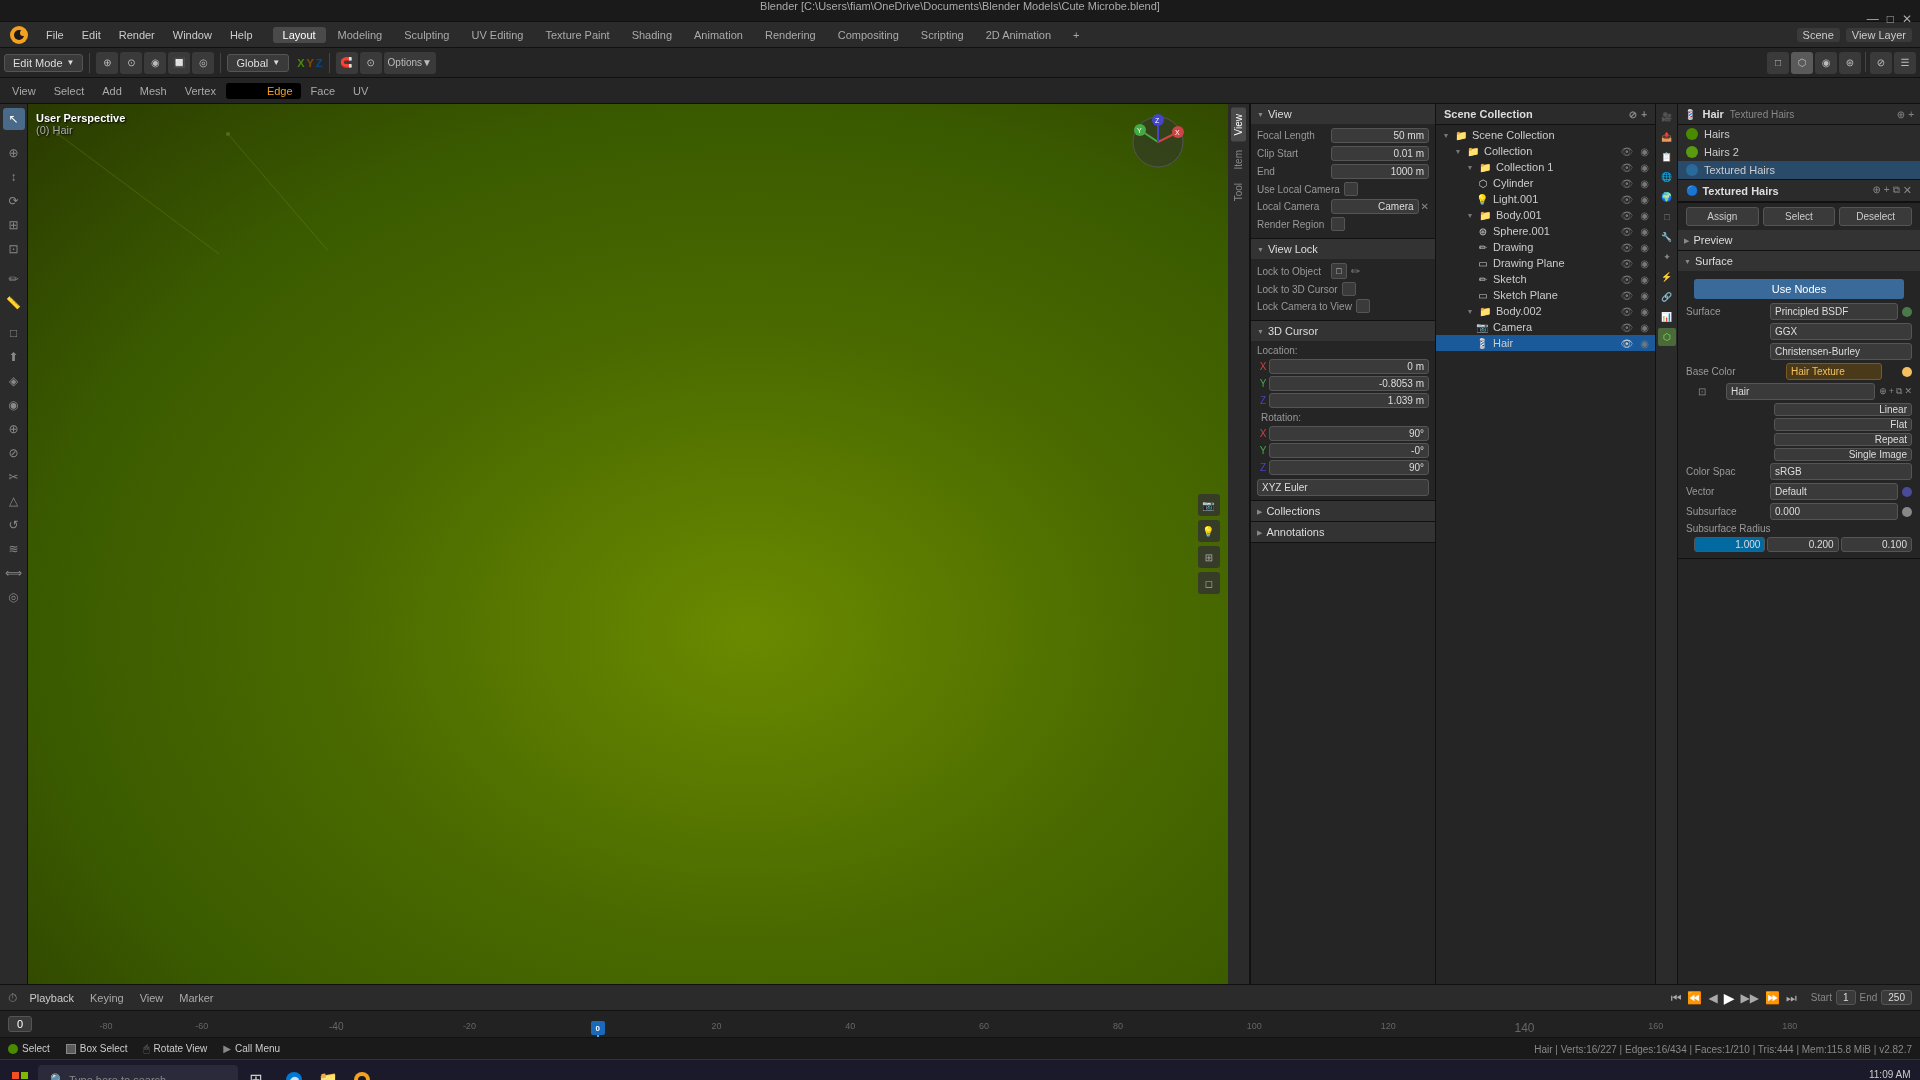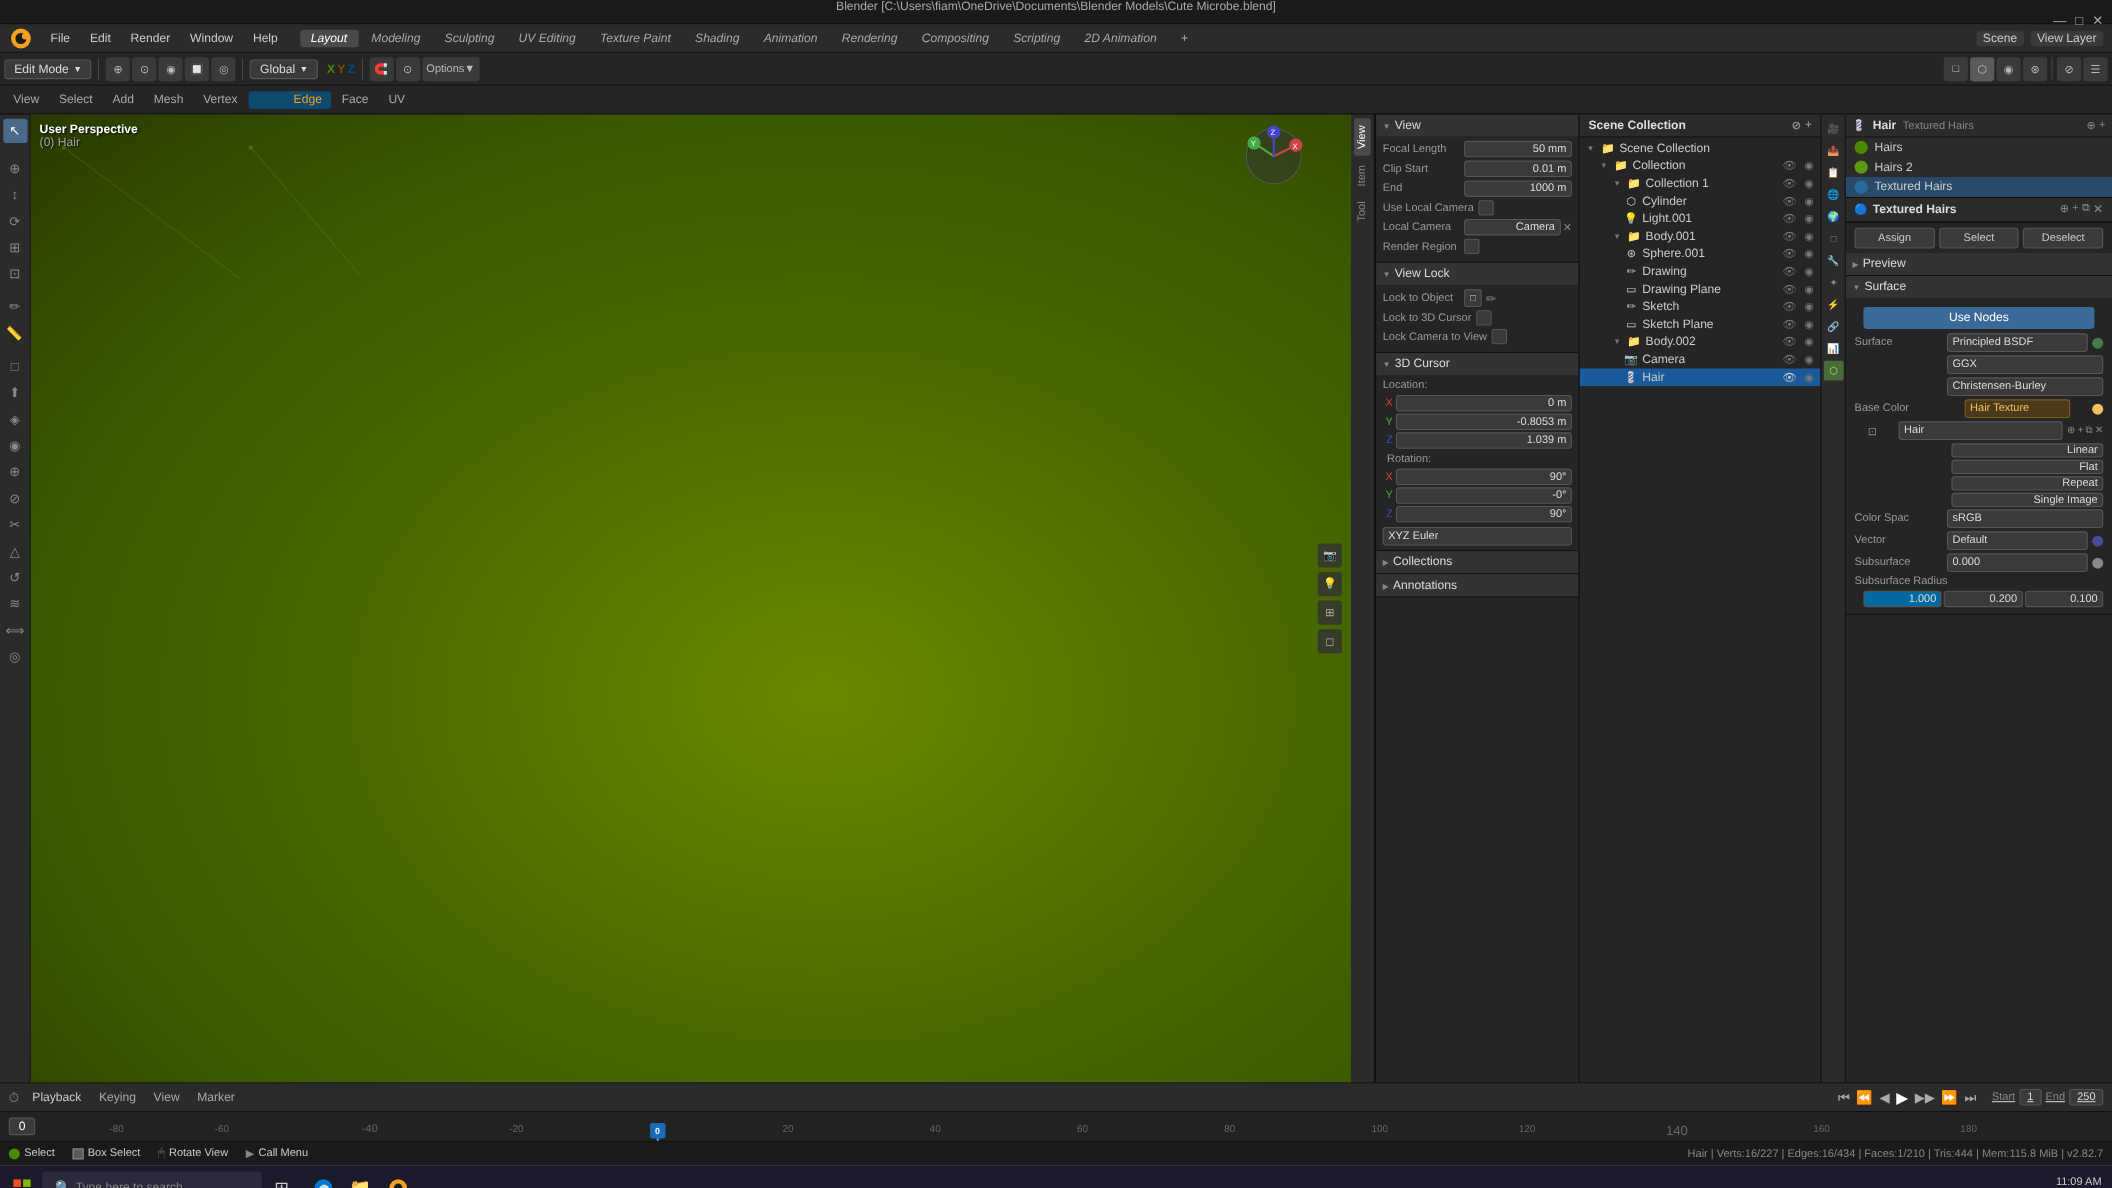--- a/index.html
+++ b/index.html
@@ -37,21 +37,20 @@
       color: #ccc;
       font-size: 11px;
       cursor: pointer;
       border-radius: 3px;
     }
     .workspace-tabs {
       display: flex;
       align-items: flex-end;
       margin-left: 10px;
       gap: 2px;
-      font-style: italic;
     }
     .workspace-tab {
       padding: 2px 10px;
       font-size: 11px;
       color: #aaa;
       cursor: pointer;
       border-radius: 3px;
       background: transparent;
     }
     .workspace-tab.active {
@@ -109,21 +108,21 @@
       align-items: center;
       gap: 2px;
     }
     .view-tab {
       padding: 2px 8px;
       font-size: 11px;
       color: #aaa;
       cursor: pointer;
       border-radius: 3px;
     }
-    .view-tab.highlight { background: #0c4a6e; color: #f4a020; padding-left: 41px; }
+    .view-tab.highlight { background: #000000; color: #f4a020; padding-left: 41px; }
 
     
     .left-toolbar {
       width: 28px;
       background: #2b2b2b;
       display: flex;
       flex-direction: column;
       align-items: center;
       padding: 4px 2px;
       gap: 2px;
@@ -1273,21 +1272,21 @@
     <span style="font-size:11px;cursor:pointer;color:#aaa;padding:2px 4px;">Marker</span>
     <div style="margin-left:auto;display:flex;align-items:center;gap:6px;">
 
       <span style="cursor:pointer;color:#aaa;font-size:12px;">⏮</span>
       <span style="cursor:pointer;color:#aaa;font-size:12px;">⏪</span>
       <span style="cursor:pointer;color:#aaa;font-size:12px;">◀</span>
       <span style="cursor:pointer;color:#fff;font-size:14px;">▶</span>
       <span style="cursor:pointer;color:#aaa;font-size:12px;">▶▶</span>
       <span style="cursor:pointer;color:#aaa;font-size:12px;">⏩</span>
       <span style="cursor:pointer;color:#aaa;font-size:12px;">⏭</span>
-      <div style="display:flex;align-items:center;gap:4px;margin-left:8px;text-decoration:underline;">
+      <div style="display:flex;align-items:center;gap:4px;margin-left:8px;">
         <span style="font-size:10px;color:#888;">Start</span>
         <span style="background:#3a3a3a;border:1px solid #555;border-radius:3px;padding:1px 6px;font-size:10px;color:#ddd;">1</span>
         <span style="font-size:10px;color:#888;">End</span>
         <span style="background:#3a3a3a;border:1px solid #555;border-radius:3px;padding:1px 6px;font-size:10px;color:#ddd;">250</span>
       </div>
     </div>
   </div>
 
   <div style="position:relative;height:26px;background:#222;display:flex;align-items:center;">
     <div style="position:absolute;left:8px;top:0;bottom:0;display:flex;align-items:center;">

